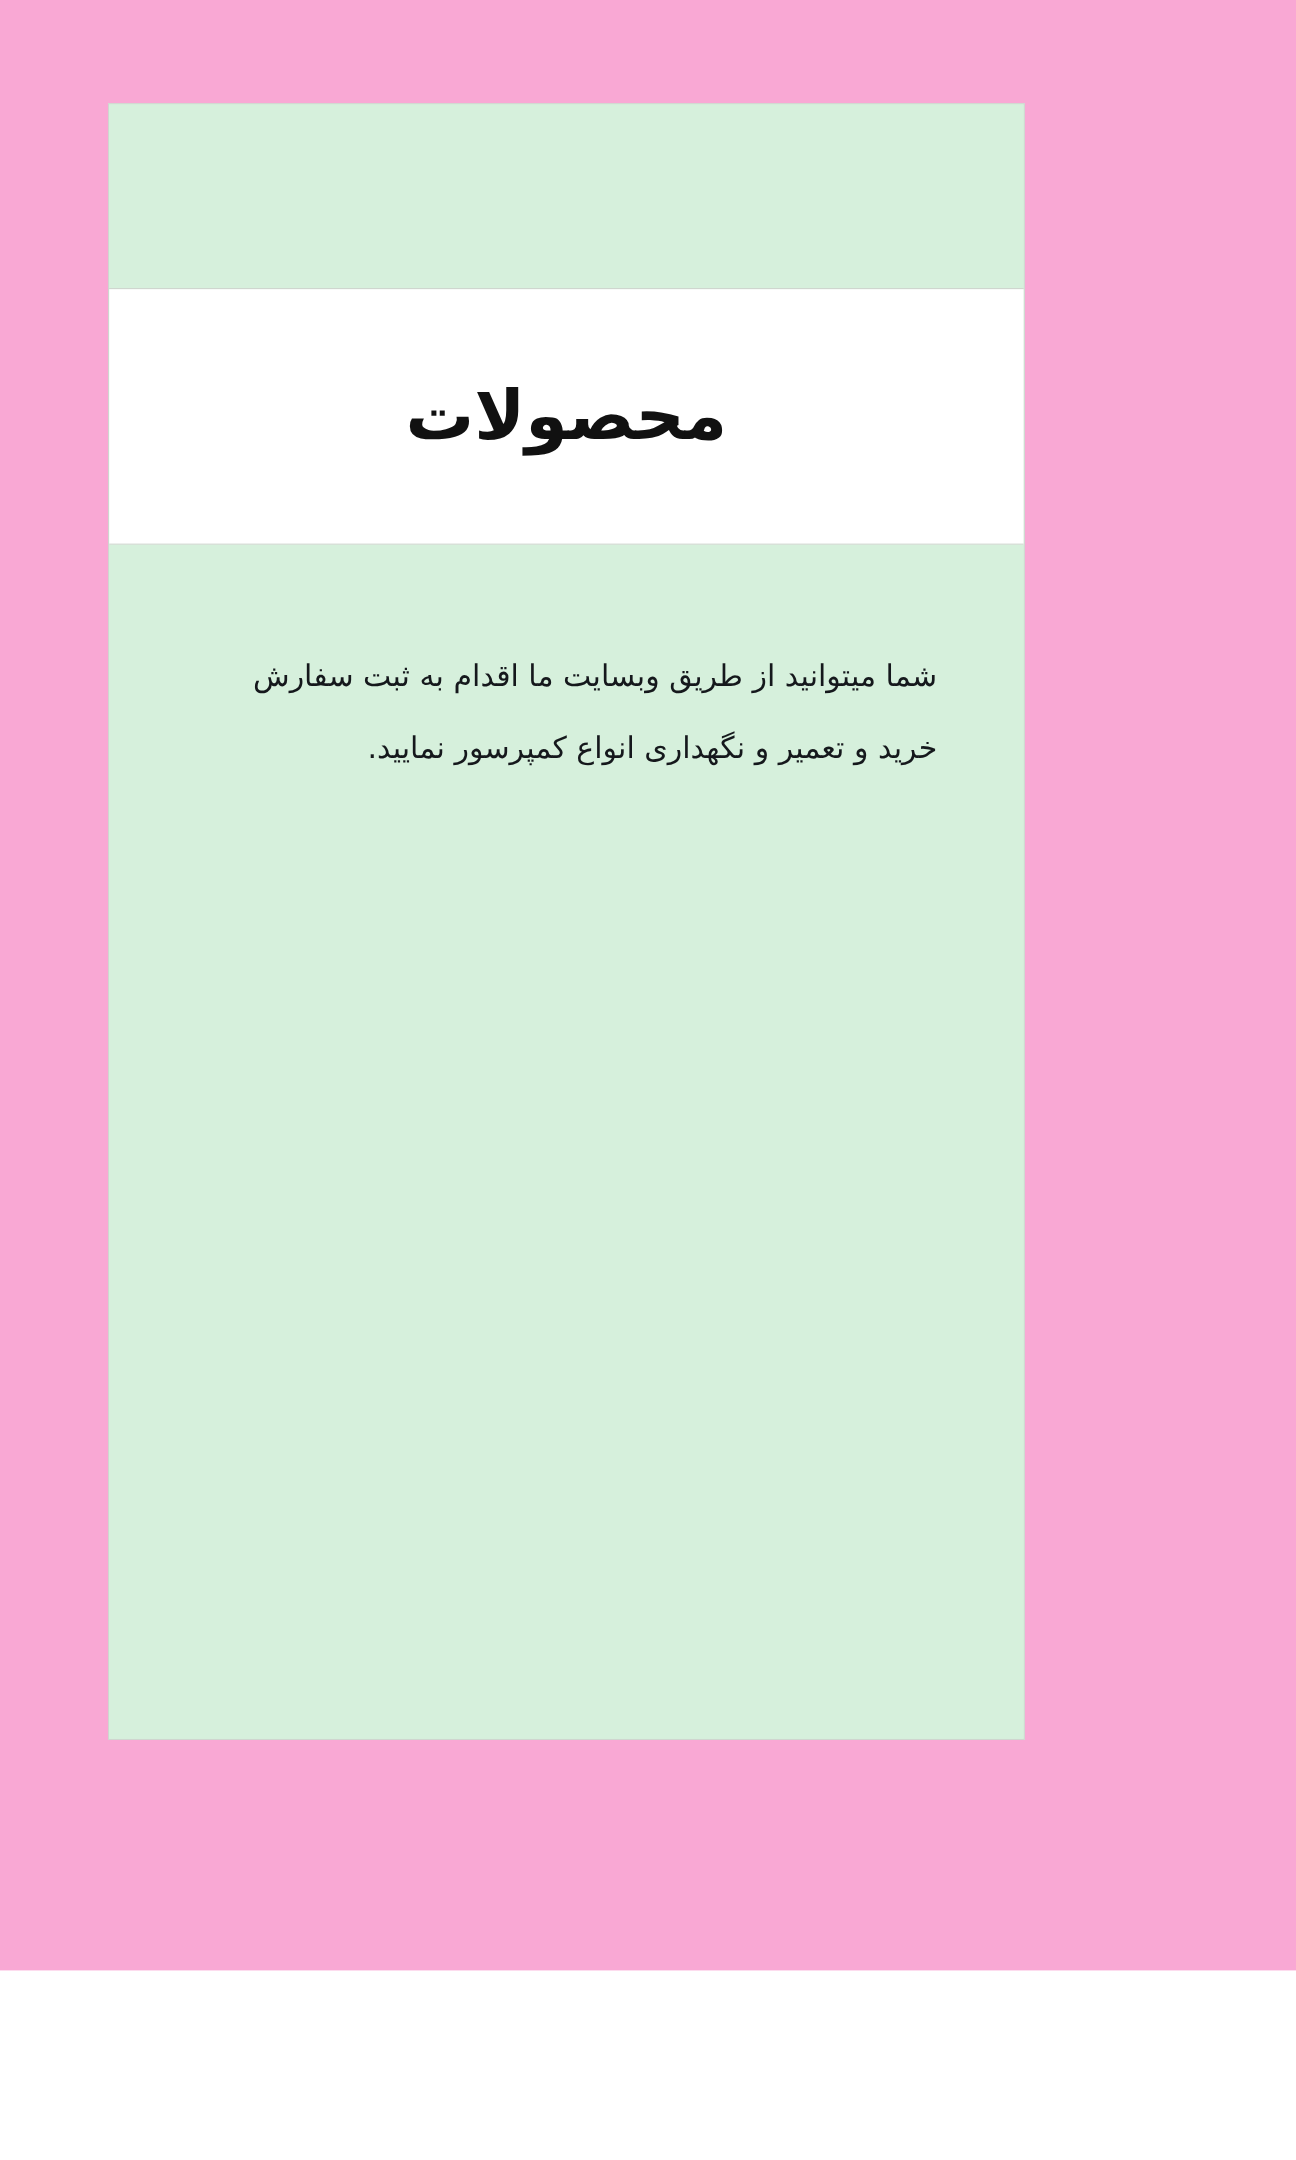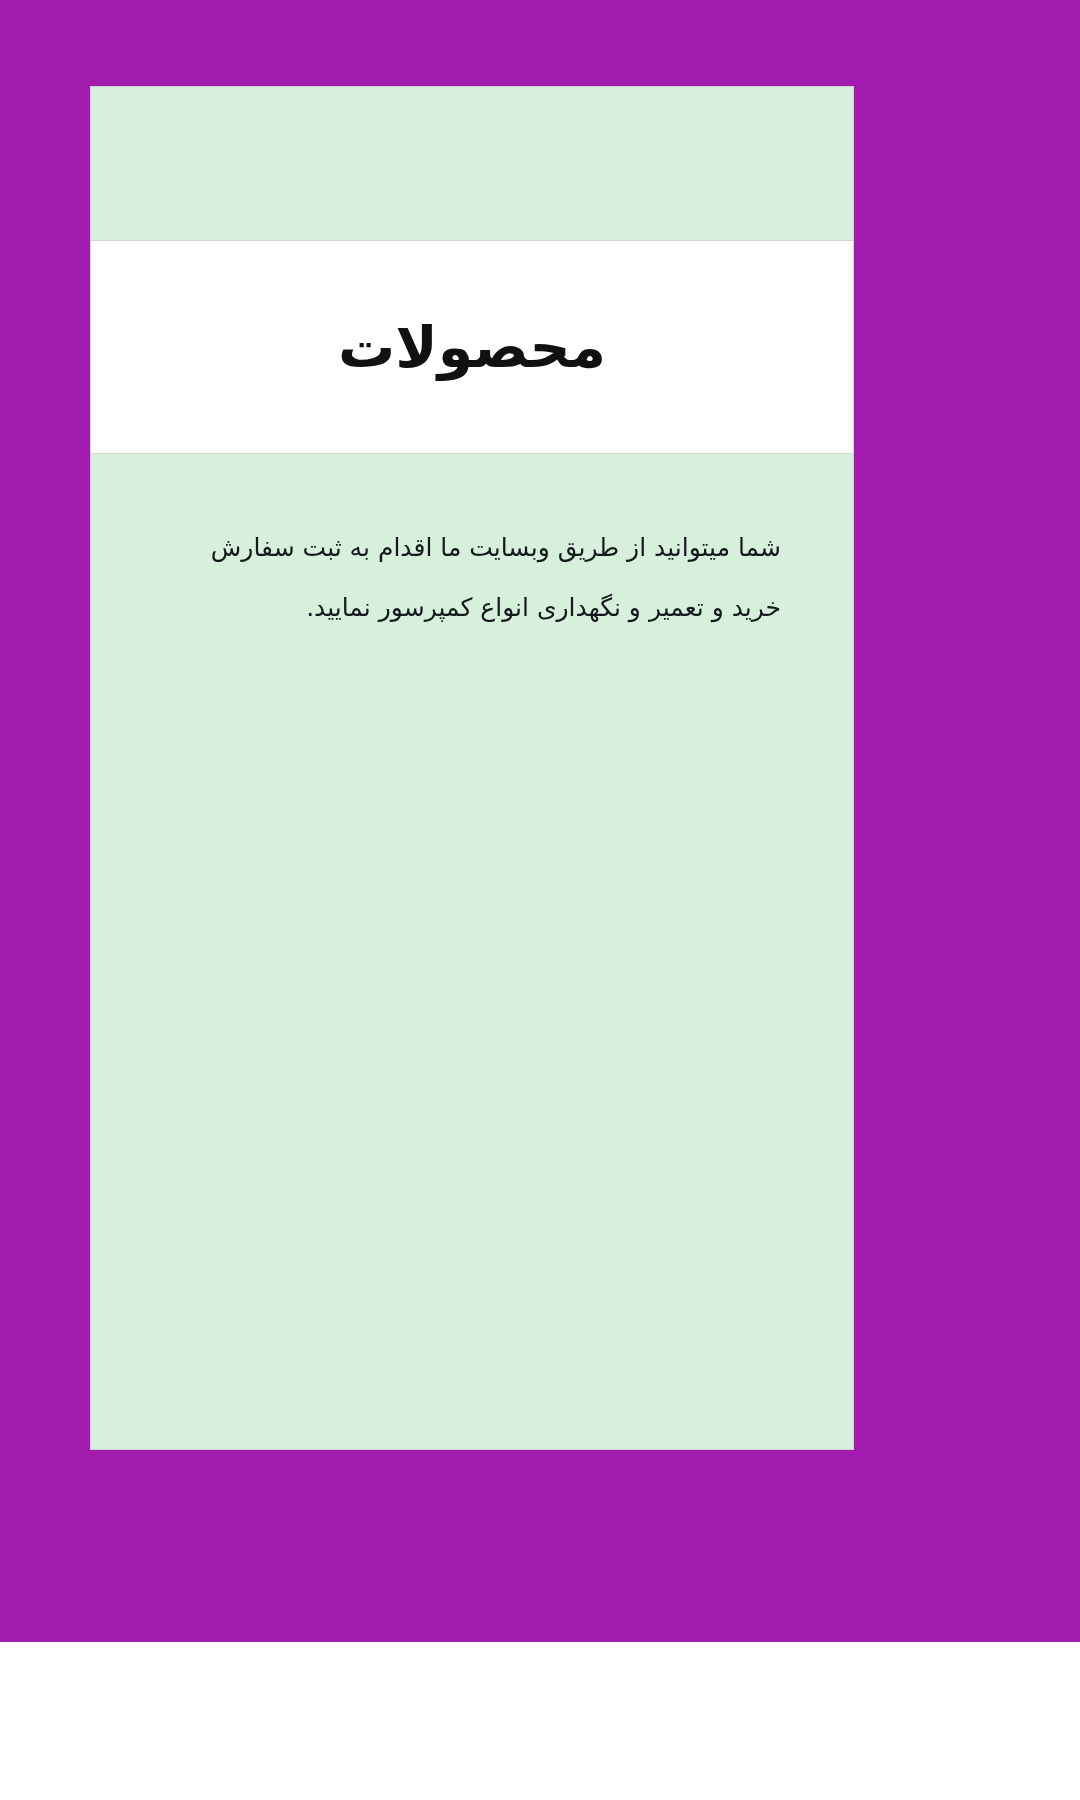--- a/index.html
+++ b/index.html
@@ -11,21 +11,21 @@
     width: 1080px;
     height: 1800px;
     font-family: "DejaVu Sans", "Liberation Sans", sans-serif;
     overflow: hidden;
   }
 
   .page {
     position: relative;
     width: 1080px;
     height: 1642px;
-    background: #a21caf;
+    background: #f9a8d4;
   }
 
   
   .card {
     position: absolute;
     left: 90px;
     top: 86px;
     width: 764px;            
     height: 1364px;          
     box-sizing: border-box;
@@ -62,21 +62,21 @@
     line-height: 1.2;
     text-align: center;
     direction: rtl;
   }
 
   
   .body-area {
     flex: 1;
     background: #d6f0dc;
     box-sizing: border-box;
-    padding: 64px 72px 0 72px;
+    padding: 80px 72px 0 72px;
   }
 
   .body-text {
     margin: 0;
     direction: rtl;
     text-align: right;
     font-size: 25px;
     line-height: 2.4;
     color: #15181c;
     font-weight: 500;

